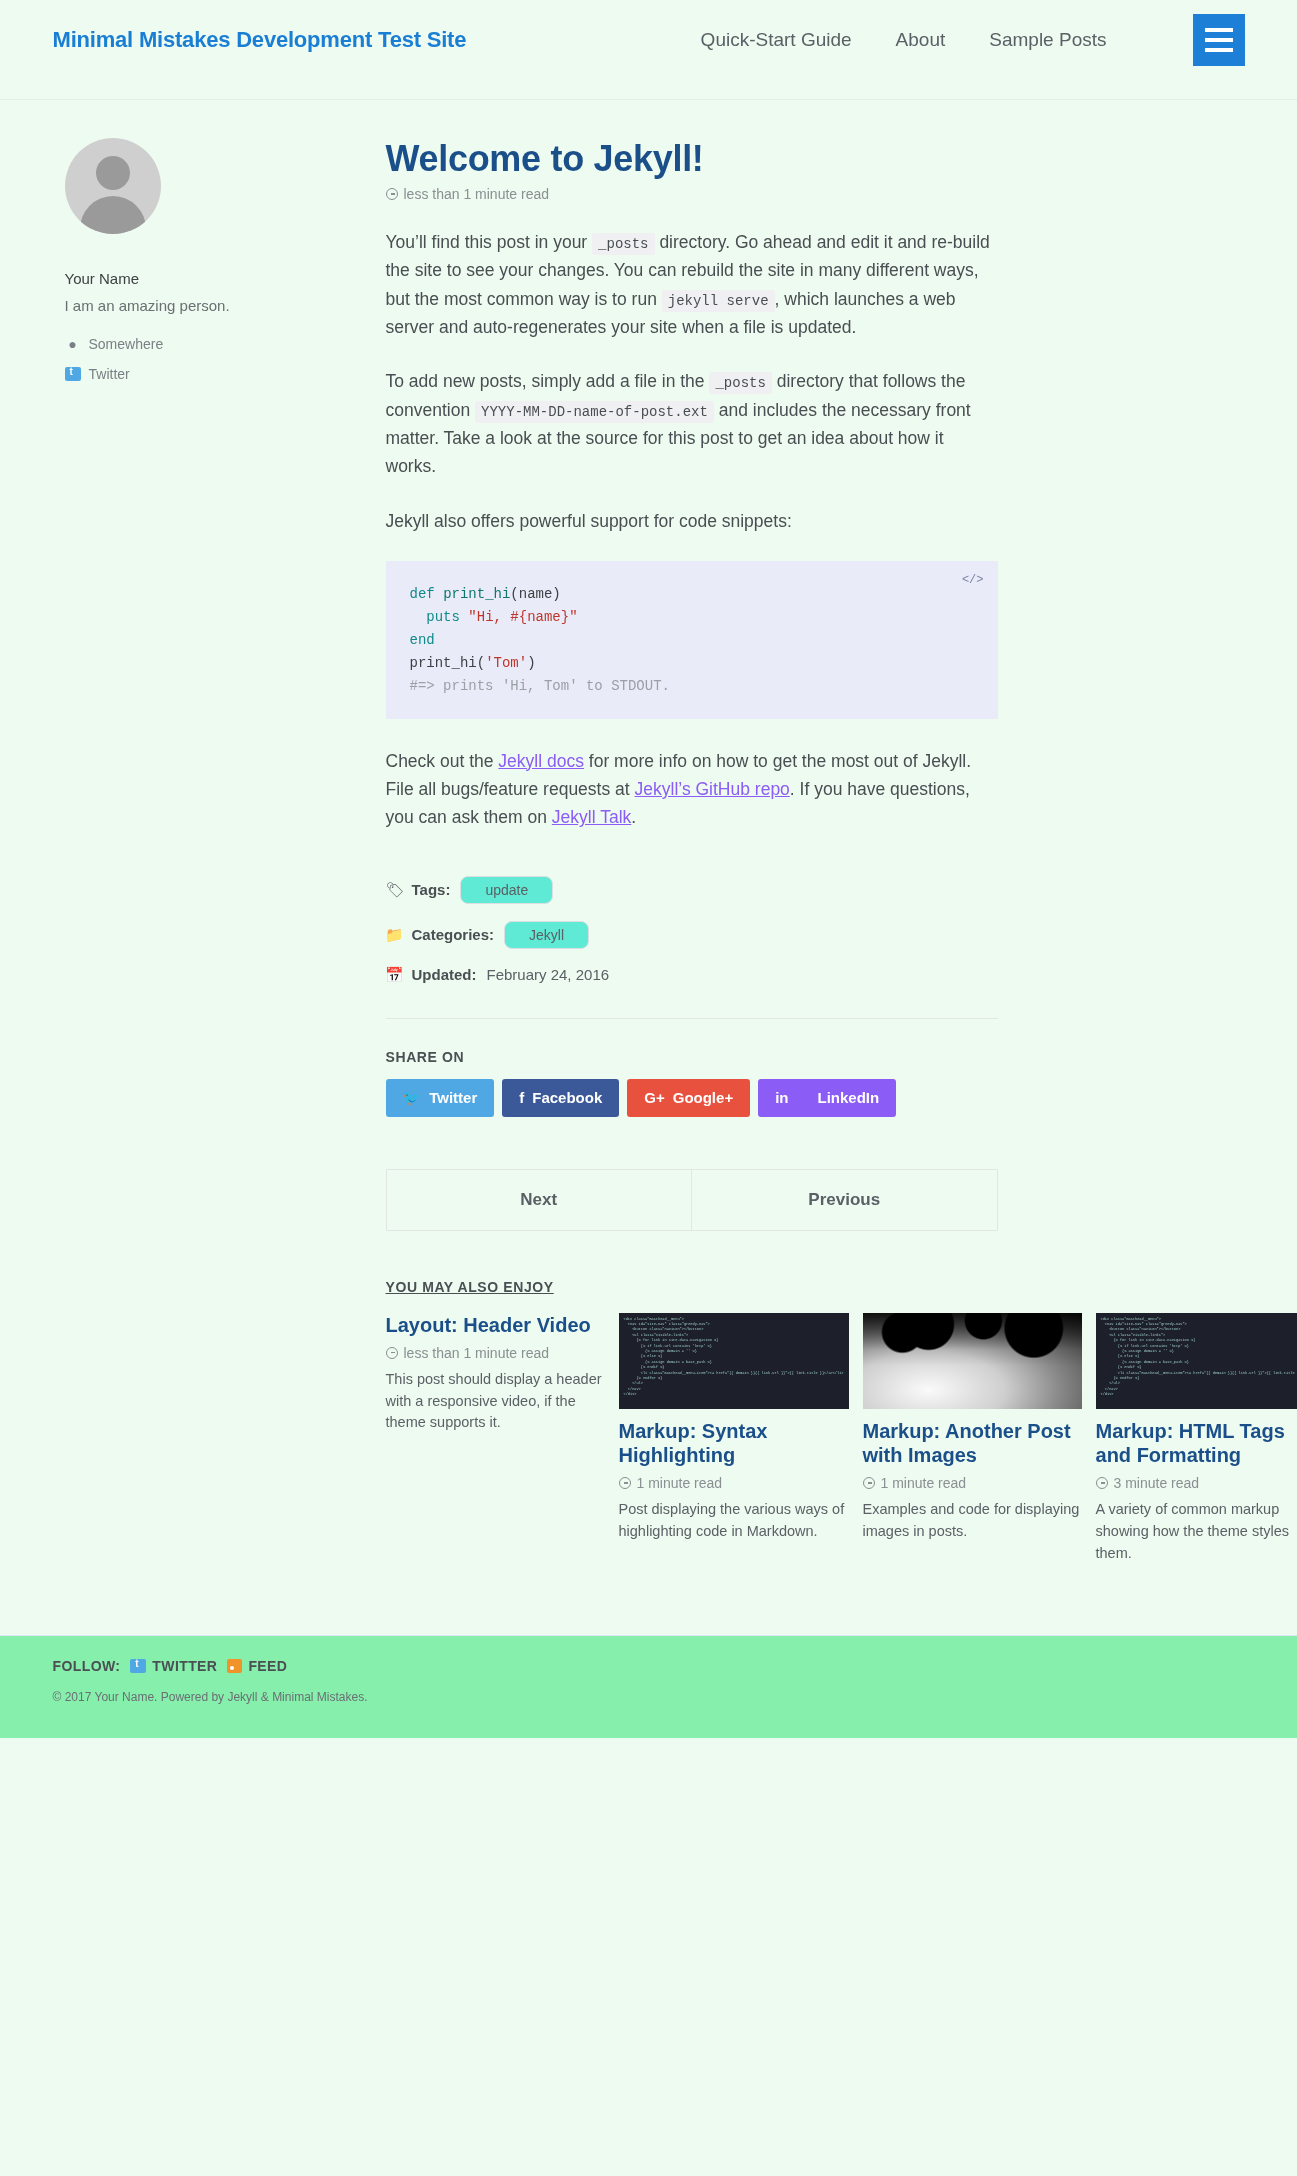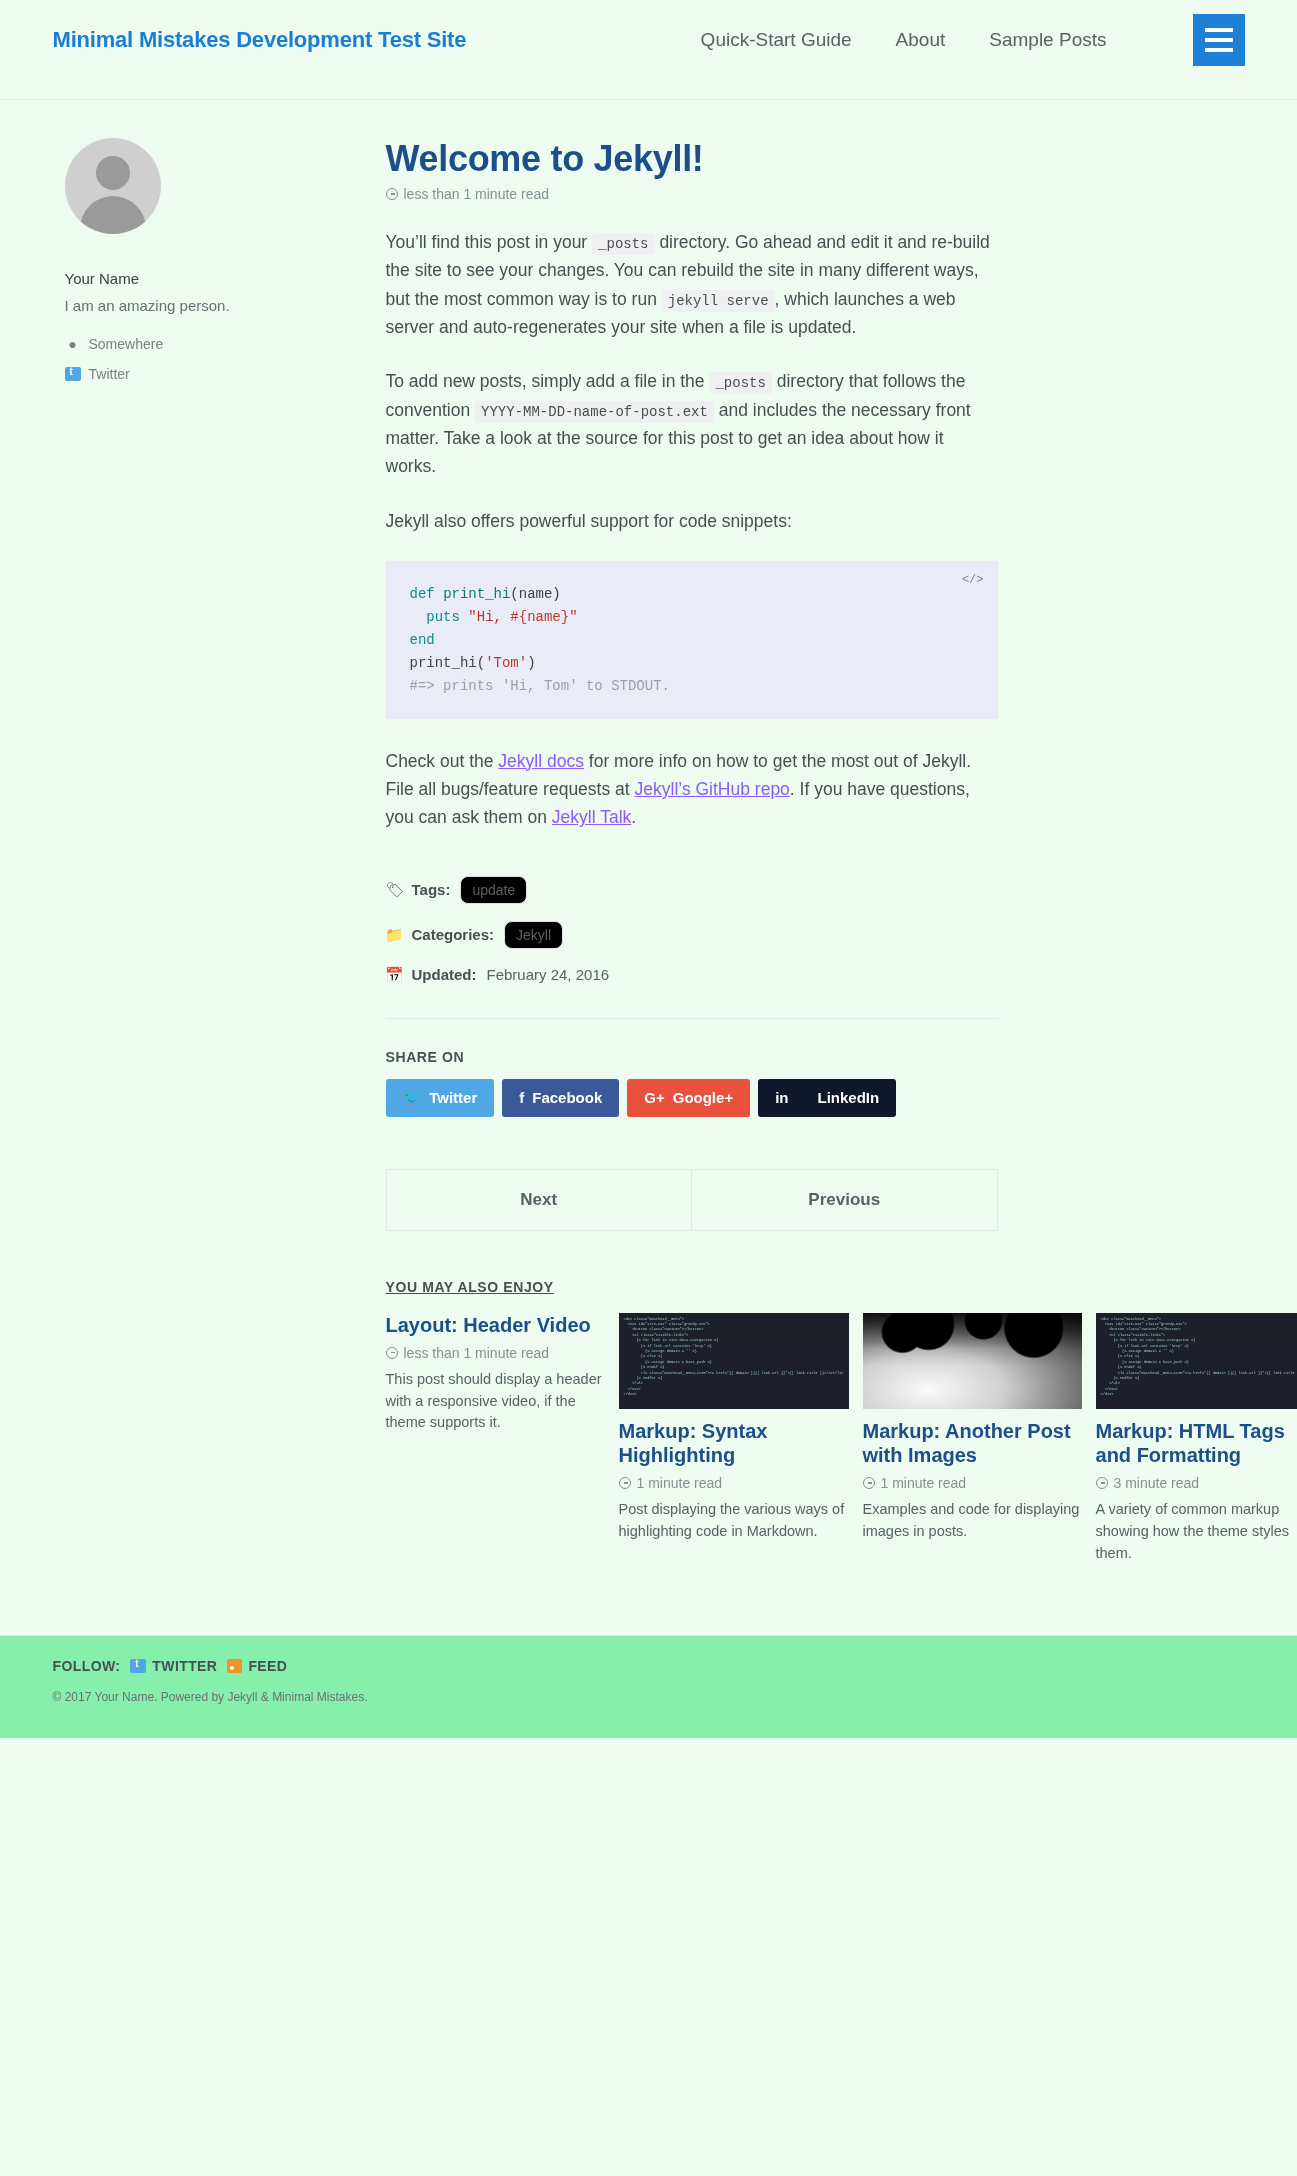--- a/index.html
+++ b/index.html
@@ -211,24 +211,24 @@
     align-items: center;
     gap: 10px;
     margin-bottom: 17px;
     font-size: 15px;
     color: #5b6066;
   }
   .meta-label { font-weight: bold; color: #4a4f53; }
   .pill {
     border: 1px solid #dcdfe2;
     border-radius: 8px;
-    padding: 5px 11px;
+    padding: 5px 24px;
     font-size: 14px;
     color: #5b6066;
-    background: #000000;
+    background: #5eead4;
   }
   .hr {
     border: 0;
     border-top: 1px solid #e2e7e3;
     margin: 34px 0 0 0;
   }
 
   .share-title {
     margin: 30px 0 14px 0;
     font-size: 14px;
@@ -243,21 +243,21 @@
     gap: 8px;
     color: #fff;
     font-size: 15px;
     font-weight: bold;
     padding: 10px 17px;
     border-radius: 3px;
   }
   .s-tw { background: #4fa7e3; }
   .s-fb { background: #3b5998; }
   .s-gp { background: #e8513d; }
-  .s-li { background: #0f172a; gap: 29px; }
+  .s-li { background: #8b5cf6; gap: 29px; }
 
   .pager {
     display: flex;
     margin-top: 52px;
     border: 1px solid #e2e7e3;
   }
   .pager > div {
     flex: 1;
     text-align: center;
     padding: 20px 0;

